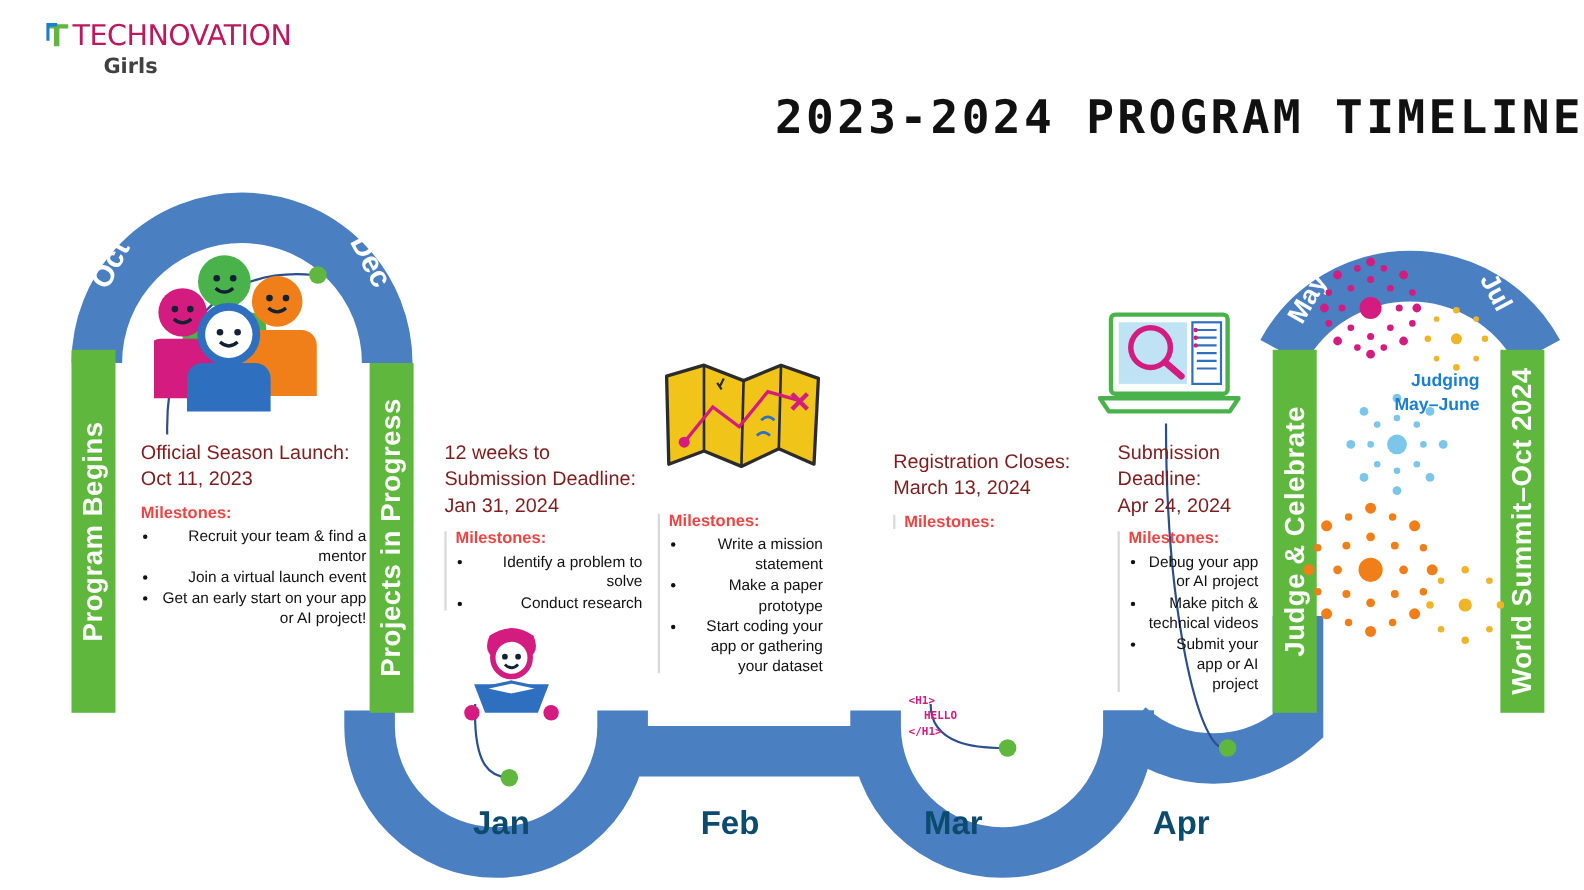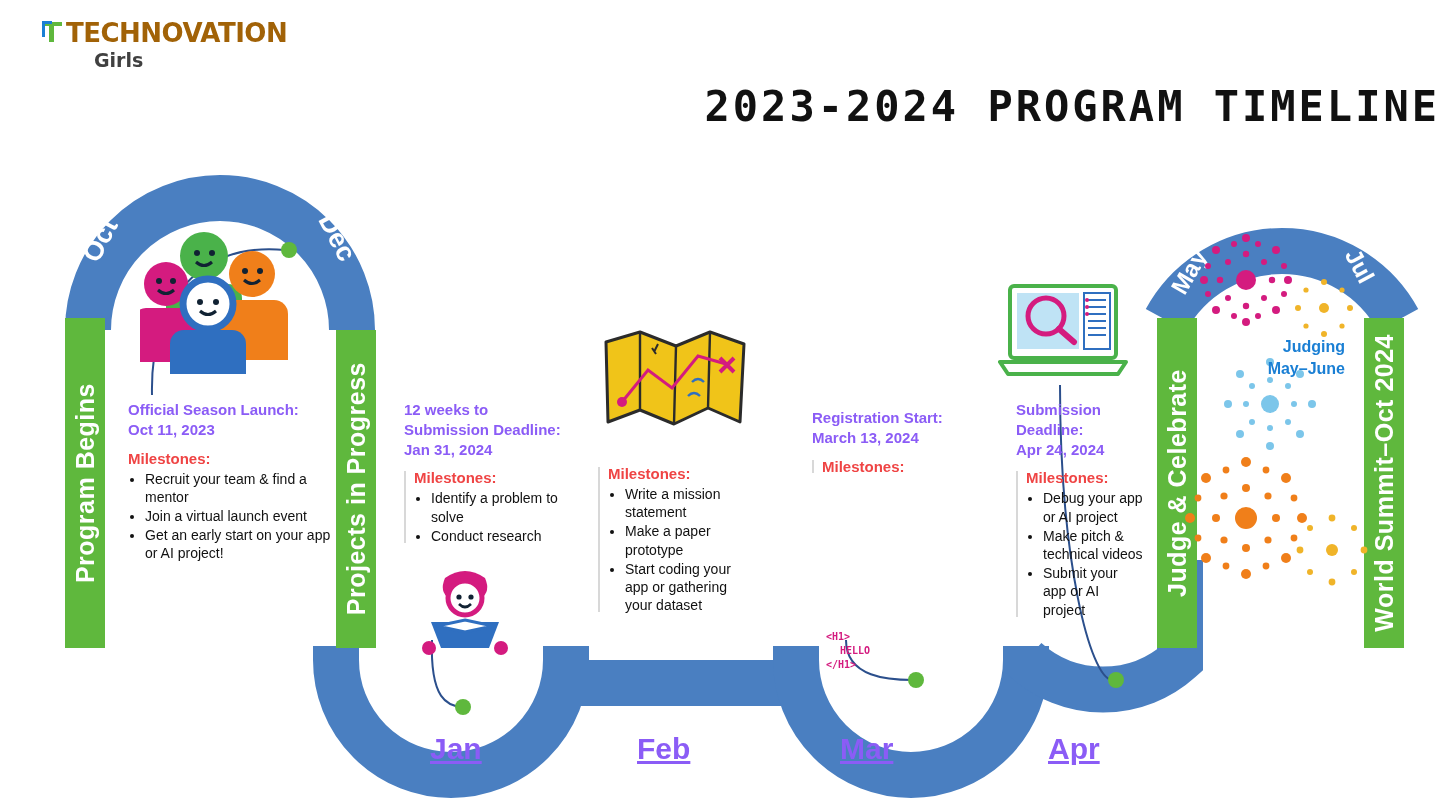--- a/index.html
+++ b/index.html
@@ -9,22 +9,22 @@
     background:#ffffff;
     font-family:"Liberation Sans", sans-serif;
     overflow:hidden;
   }
 
   
   #logo { position:absolute; left:42px; top:14px; width:300px; height:60px; }
   #logo .logo-mark { position:absolute; left:0; top:6px; width:22px; height:24px; }
   #logo .logo-word {
     position:absolute; left:24px; top:4px;
-    font-size:26px; font-weight:bold; letter-spacing:-0.5px;
-    color:#a16207;
+    font-size:26px; font-weight:normal; letter-spacing:-0.5px;
+    color:#be185d;
     font-family:"DejaVu Sans", sans-serif;
   }
   #logo .logo-sub {
     position:absolute; left:52px; top:35px;
     font-size:19px; font-weight:bold; color:#404040;
     font-family:"DejaVu Sans", sans-serif;
   }
 
   
   #title {
@@ -57,34 +57,34 @@
   }
 
   
   .month {
     position:absolute;
     color:#ffffff;
     font-weight:bold;
     font-size:27px;
     white-space:nowrap;
   }
-  .month.bottom { color:#8b5cf6; font-size:30px;text-decoration:underline; }
+  .month.bottom { color:#0c4a6e; font-size:30px; }
 
   
   .block { position:absolute; }
   .block .headline {
-    color:#8b5cf6; font-weight:bold; font-size:15px; line-height:1.32;
+    color:#7f1d1d; font-weight:normal; font-size:18px; line-height:1.32;
     margin-bottom:10px;
   }
   .block .ms-wrap { position:relative; padding-left:10px; }
   .block .ms-wrap:before {
     content:""; position:absolute; left:0; top:2px; bottom:2px; width:2px; background:#d8d8d8;
   }
   .block .ms-title { color:#ef4444; font-weight:bold; font-size:15px; margin-bottom:3px; }
-  .block ul { margin:0; padding-left:17px; }
+  .block ul { margin:0; padding-left:17px;text-align:right; }
   .block li { font-size:14px; line-height:1.3; color:#111; margin-bottom:1px; }
 
   
   .noRule .ms-wrap:before { display:none; }
   .noRule .ms-wrap { padding-left:0; }
 
   
   #judging {
     position:absolute; left:1195px; top:336px; width:150px;
     text-align:right; color:#1a7fd4; font-weight:bold; font-size:16px; line-height:1.35;
@@ -377,21 +377,21 @@
     <ul>
       <li>Write a mission statement</li>
       <li>Make a paper prototype</li>
       <li>Start coding your app or gathering your dataset</li>
     </ul>
   </div>
 </div>
 
 <div class="block" style="left:812px; top:408px; width:172px;">
   <div class="headline">
-    <div>Registration Start:</div>
+    <div>Registration Closes:</div>
     <div>March 13, 2024</div>
   </div>
   <div class="ms-wrap">
     <div class="ms-title">Milestones:</div>
   </div>
 </div>
 
 <div class="block" style="left:1016px; top:400px; width:128px;">
   <div class="headline">
     <div>Submission</div>

